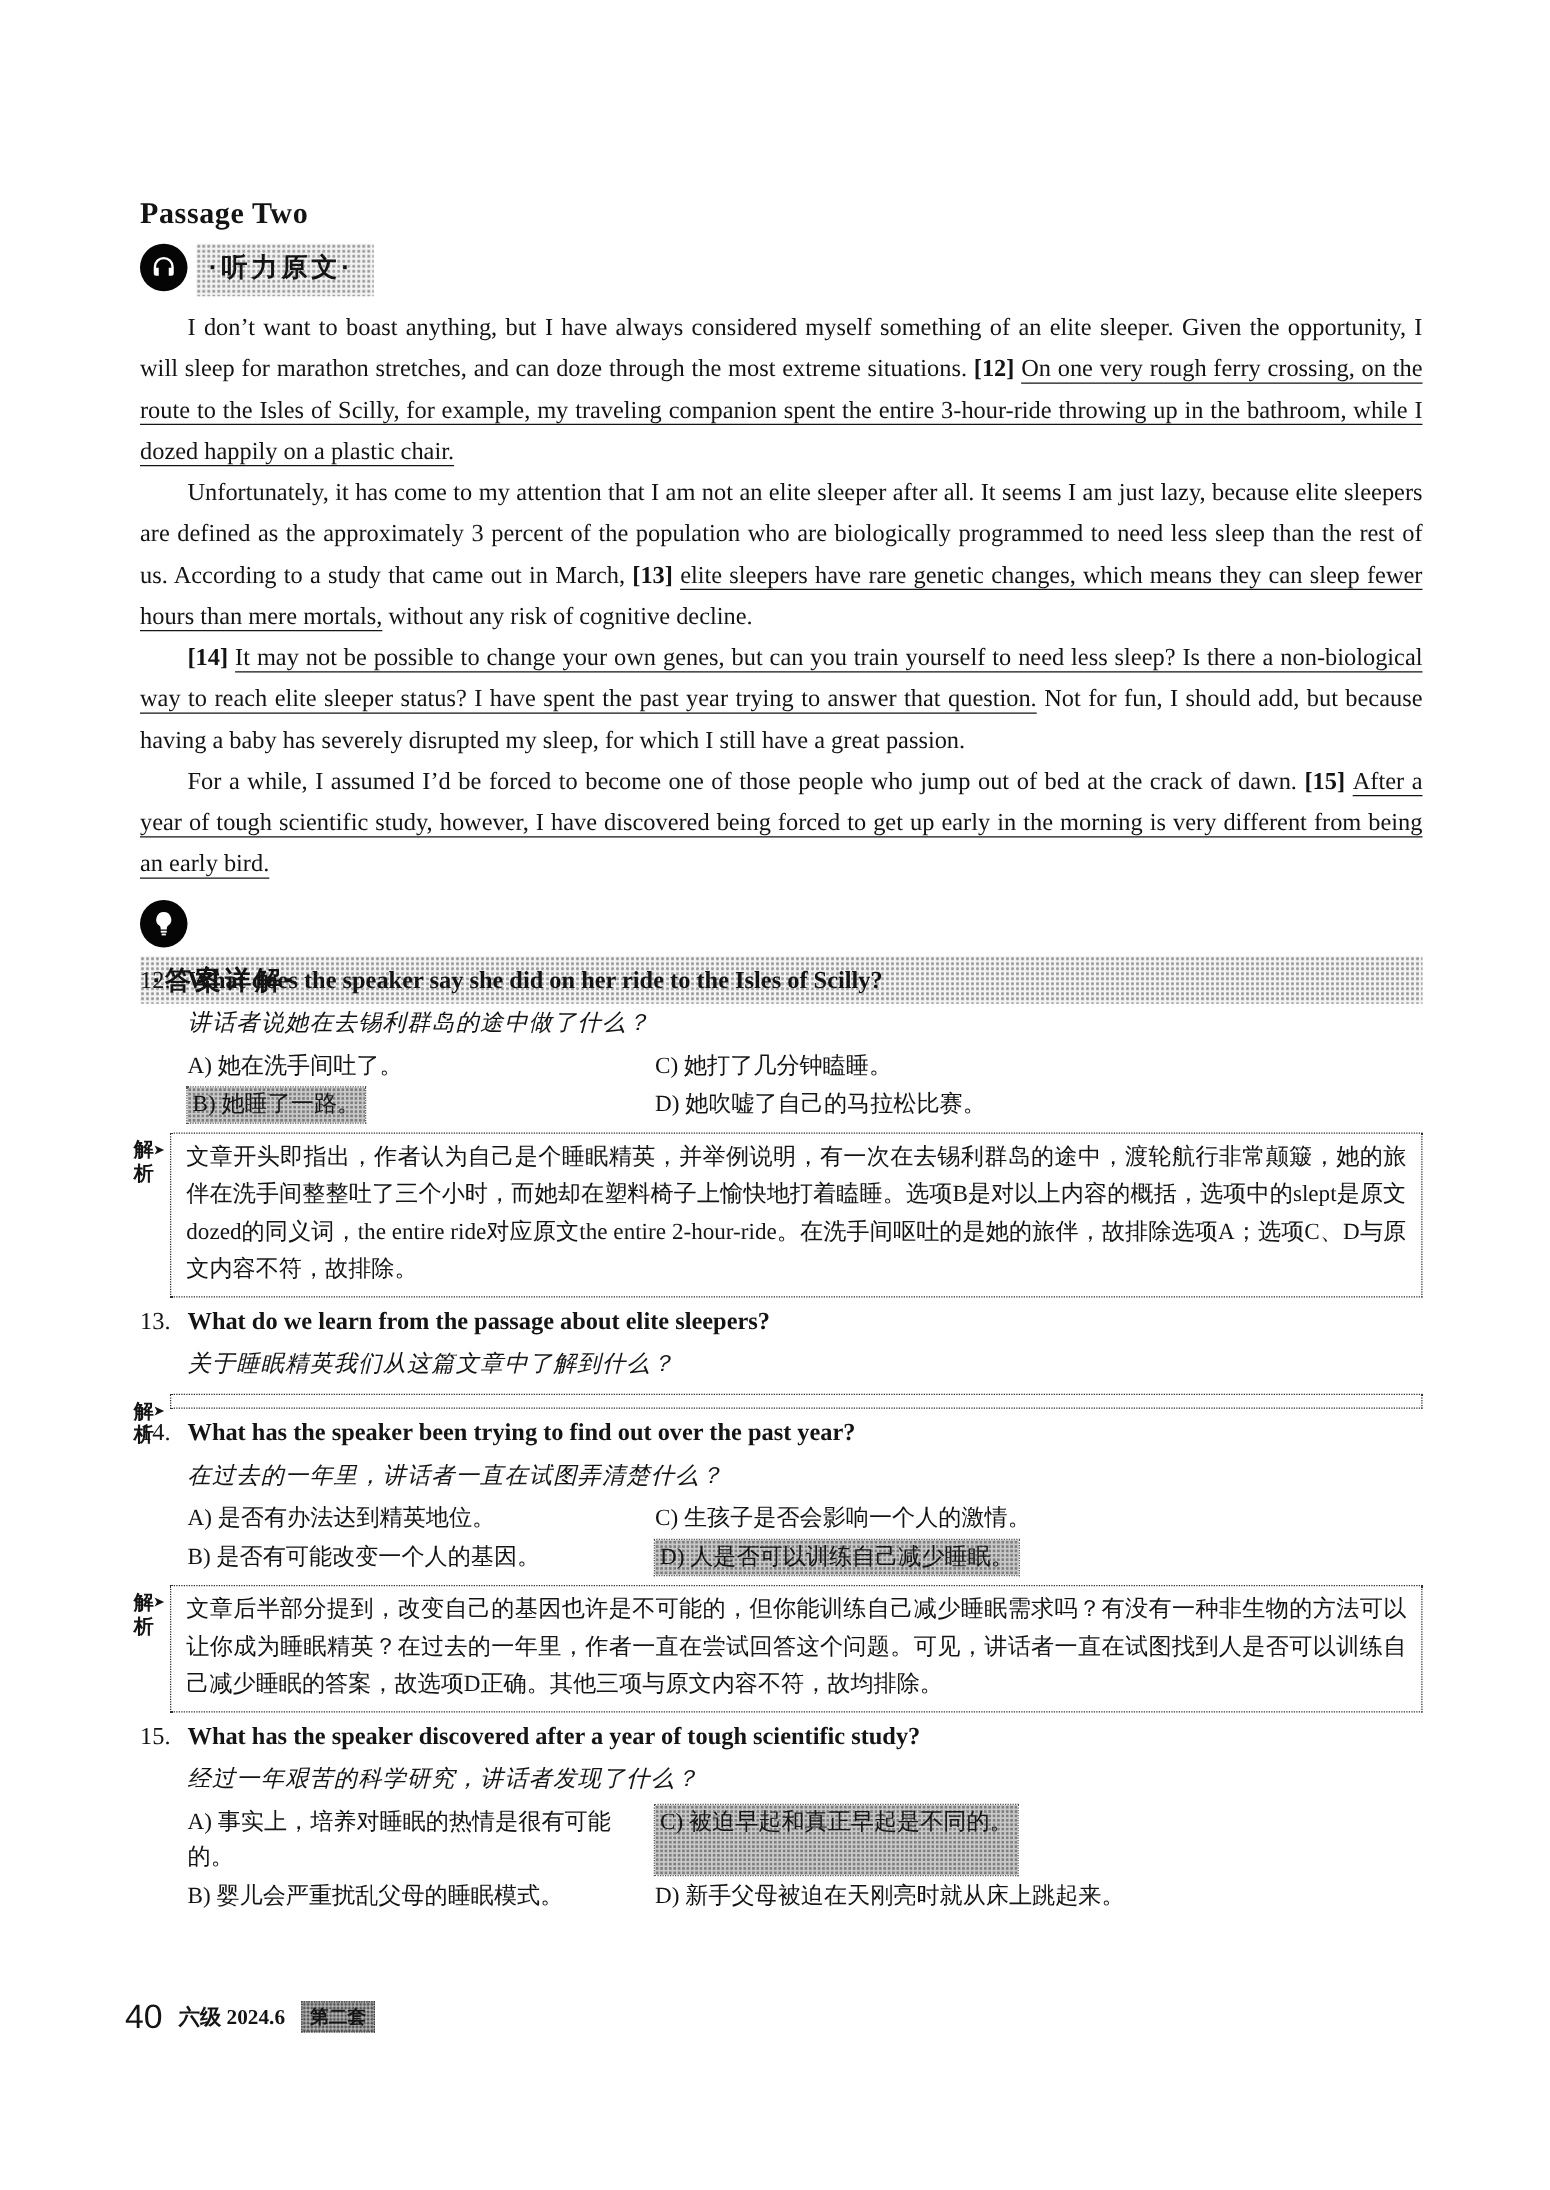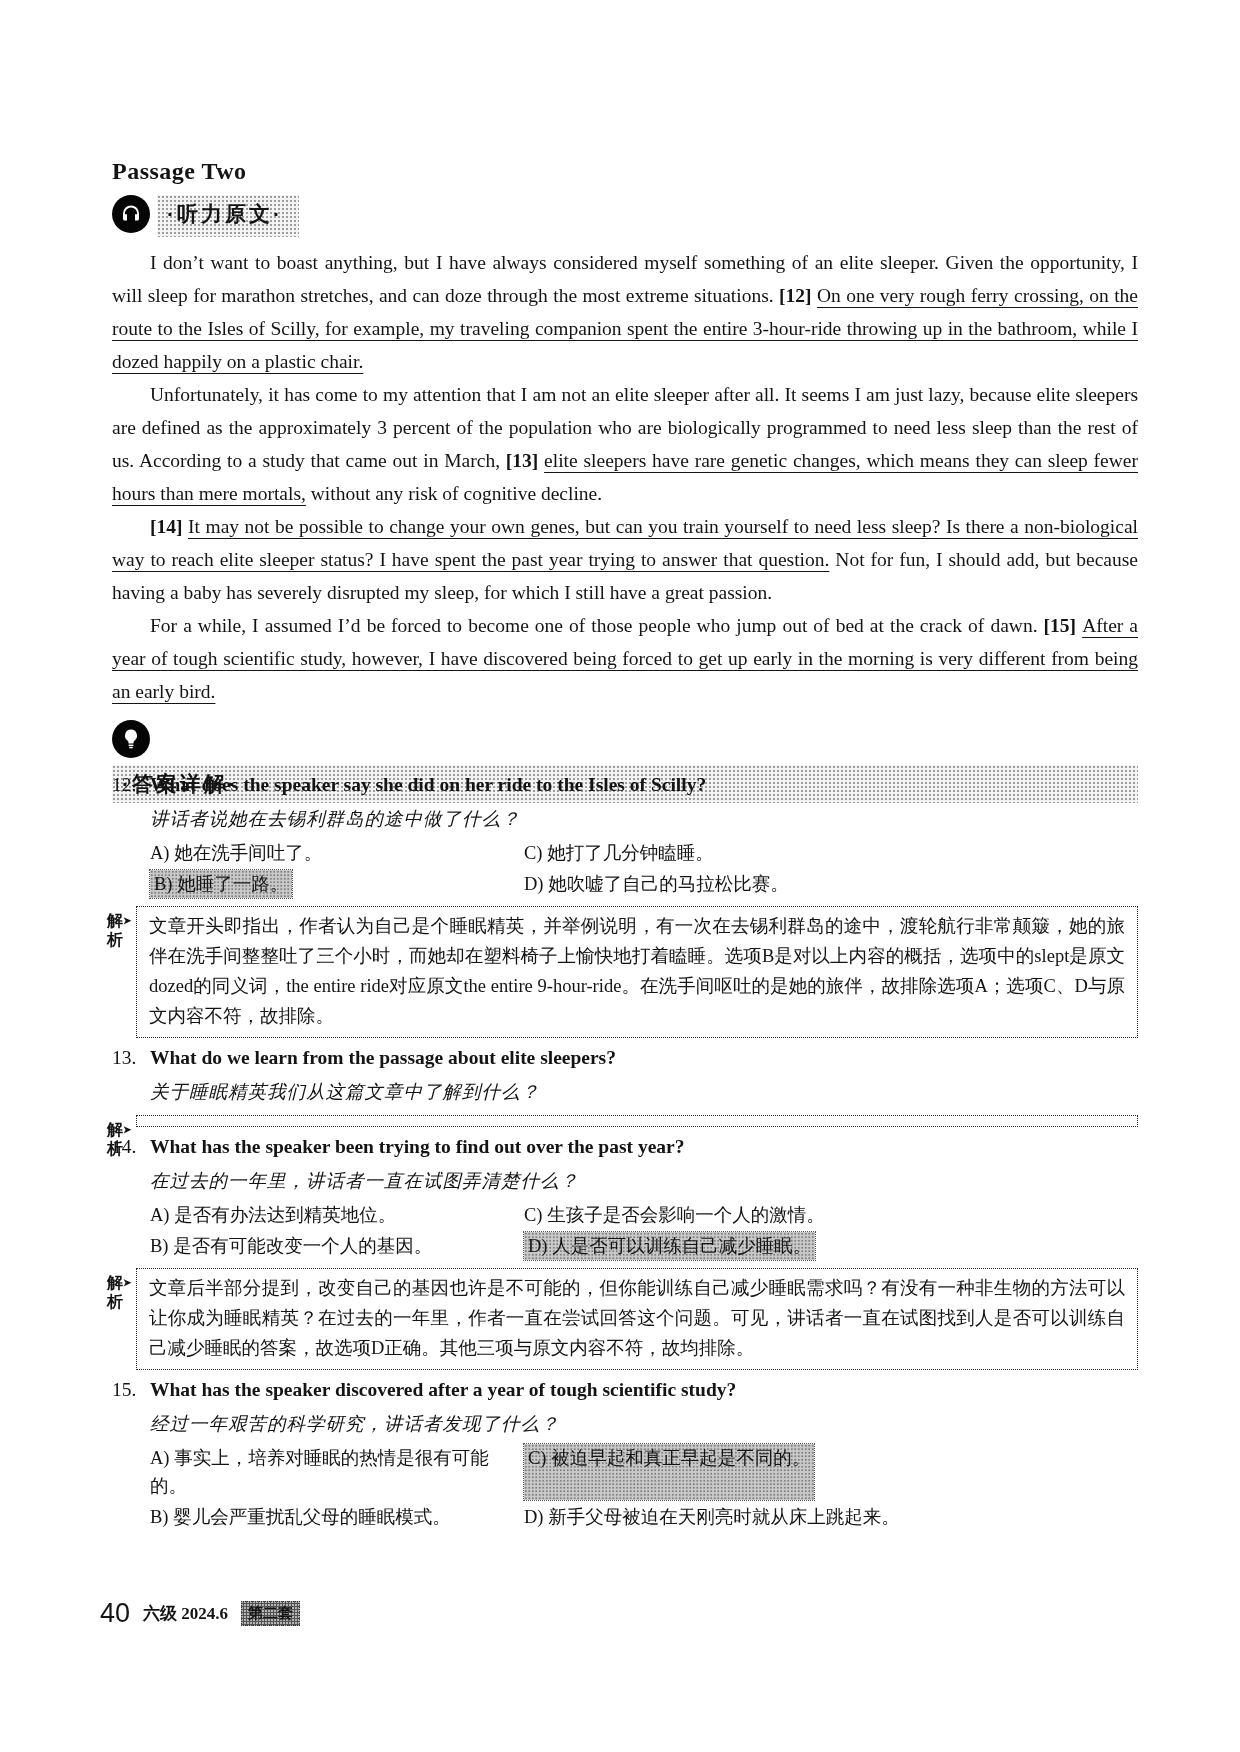--- a/index.html
+++ b/index.html
@@ -122,21 +122,21 @@
       <div class="opt"><span>A)</span> <span>她在洗手间吐了。</span></div>
       <div class="opt"><span>C)</span> <span>她打了几分钟瞌睡。</span></div>
       <div class="opt hl"><span>B)</span> <span>她睡了一路。</span></div>
       <div class="opt"><span>D)</span> <span>她吹嘘了自己的马拉松比赛。</span></div>
     </div>
     <div class="jx">
       <div class="jx-label">
         <div><span>解</span><span class="arr">➤</span></div>
         <div>析</div>
       </div>
-      <div class="jx-text">文章开头即指出，作者认为自己是个睡眠精英，并举例说明，有一次在去锡利群岛的途中，渡轮航行非常颠簸，她的旅伴在洗手间整整吐了三个小时，而她却在塑料椅子上愉快地打着瞌睡。选项B是对以上内容的概括，选项中的slept是原文dozed的同义词，the entire ride对应原文the entire 9-hour-ride。在洗手间呕吐的是她的旅伴，故排除选项A；选项C、D与原文内容不符，故排除。</div>
+      <div class="jx-text">文章开头即指出，作者认为自己是个睡眠精英，并举例说明，有一次在去锡利群岛的途中，渡轮航行非常颠簸，她的旅伴在洗手间整整吐了三个小时，而她却在塑料椅子上愉快地打着瞌睡。选项B是对以上内容的概括，选项中的slept是原文dozed的同义词，the entire ride对应原文the entire 2-hour-ride。在洗手间呕吐的是她的旅伴，故排除选项A；选项C、D与原文内容不符，故排除。</div>
     </div>
   </section>
 
   <section class="question">
     <div class="q-head">
       <span class="q-num">13.</span>
       <span class="q-stem">What do we learn from the passage about elite sleepers?</span>
     </div>
     <div class="q-trans">关于睡眠精英我们从这篇文章中了解到什么？</div>
     <div class="jx">

